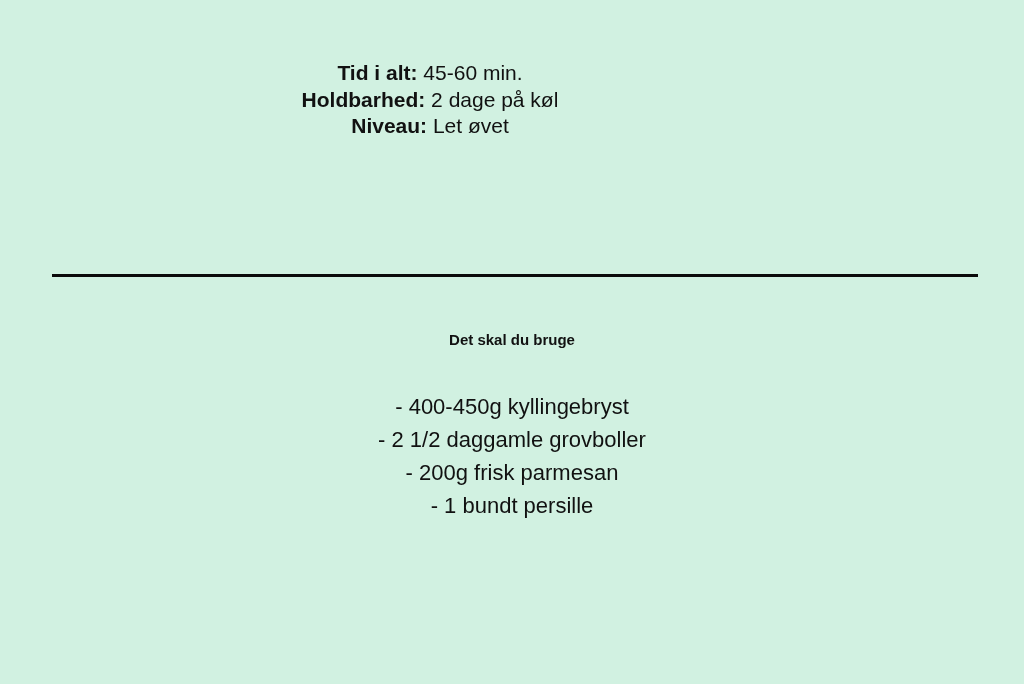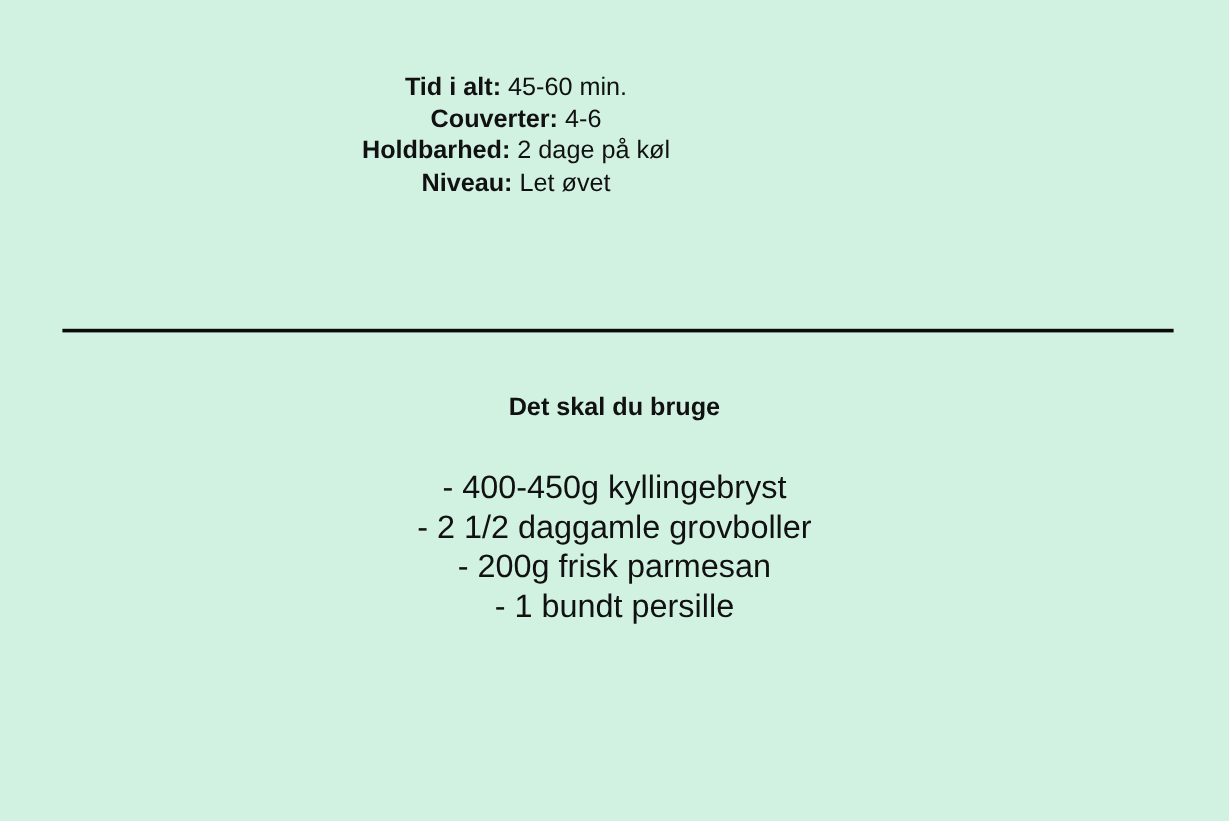--- a/index.html
+++ b/index.html
@@ -34,43 +34,42 @@
       width: 926px;
       height: 3px;
       background: #0a0a0a;
     }
     .ingredients-title {
       position: absolute;
       top: 326px;
       left: 0;
       width: 1024px;
       text-align: center;
-      font-size: 21px;
+      font-size: 15px;
       font-weight: bold;
       line-height: 28px;
     }
     .ingredients-list {
       position: absolute;
       top: 390px;
       left: 0;
       width: 1024px;
       text-align: center;
-      font-size: 27px;
+      font-size: 22px;
       line-height: 33px;
       margin: 0;
       padding: 0;
       list-style: none;
     }
   </style>
 </head>
 <body>
 
 <div class="info-block">
   <div class="info-row"><span class="label">Tid i alt:</span><span class="value"> 45-60 min.</span></div>
-  <div class="info-row"><span class="label">Couverter:</span><span class="value"> 4-6</span></div>
   <div class="info-row"><span class="label">Holdbarhed:</span><span class="value"> 2 dage på køl</span></div>
   <div class="info-row"><span class="label">Niveau:</span><span class="value"> Let øvet</span></div>
 </div>
 
 <div class="divider"></div>
 
 <div class="ingredients-title">Det skal du bruge</div>
 
 <ul class="ingredients-list">
   <li>- 400-450g kyllingebryst</li>

